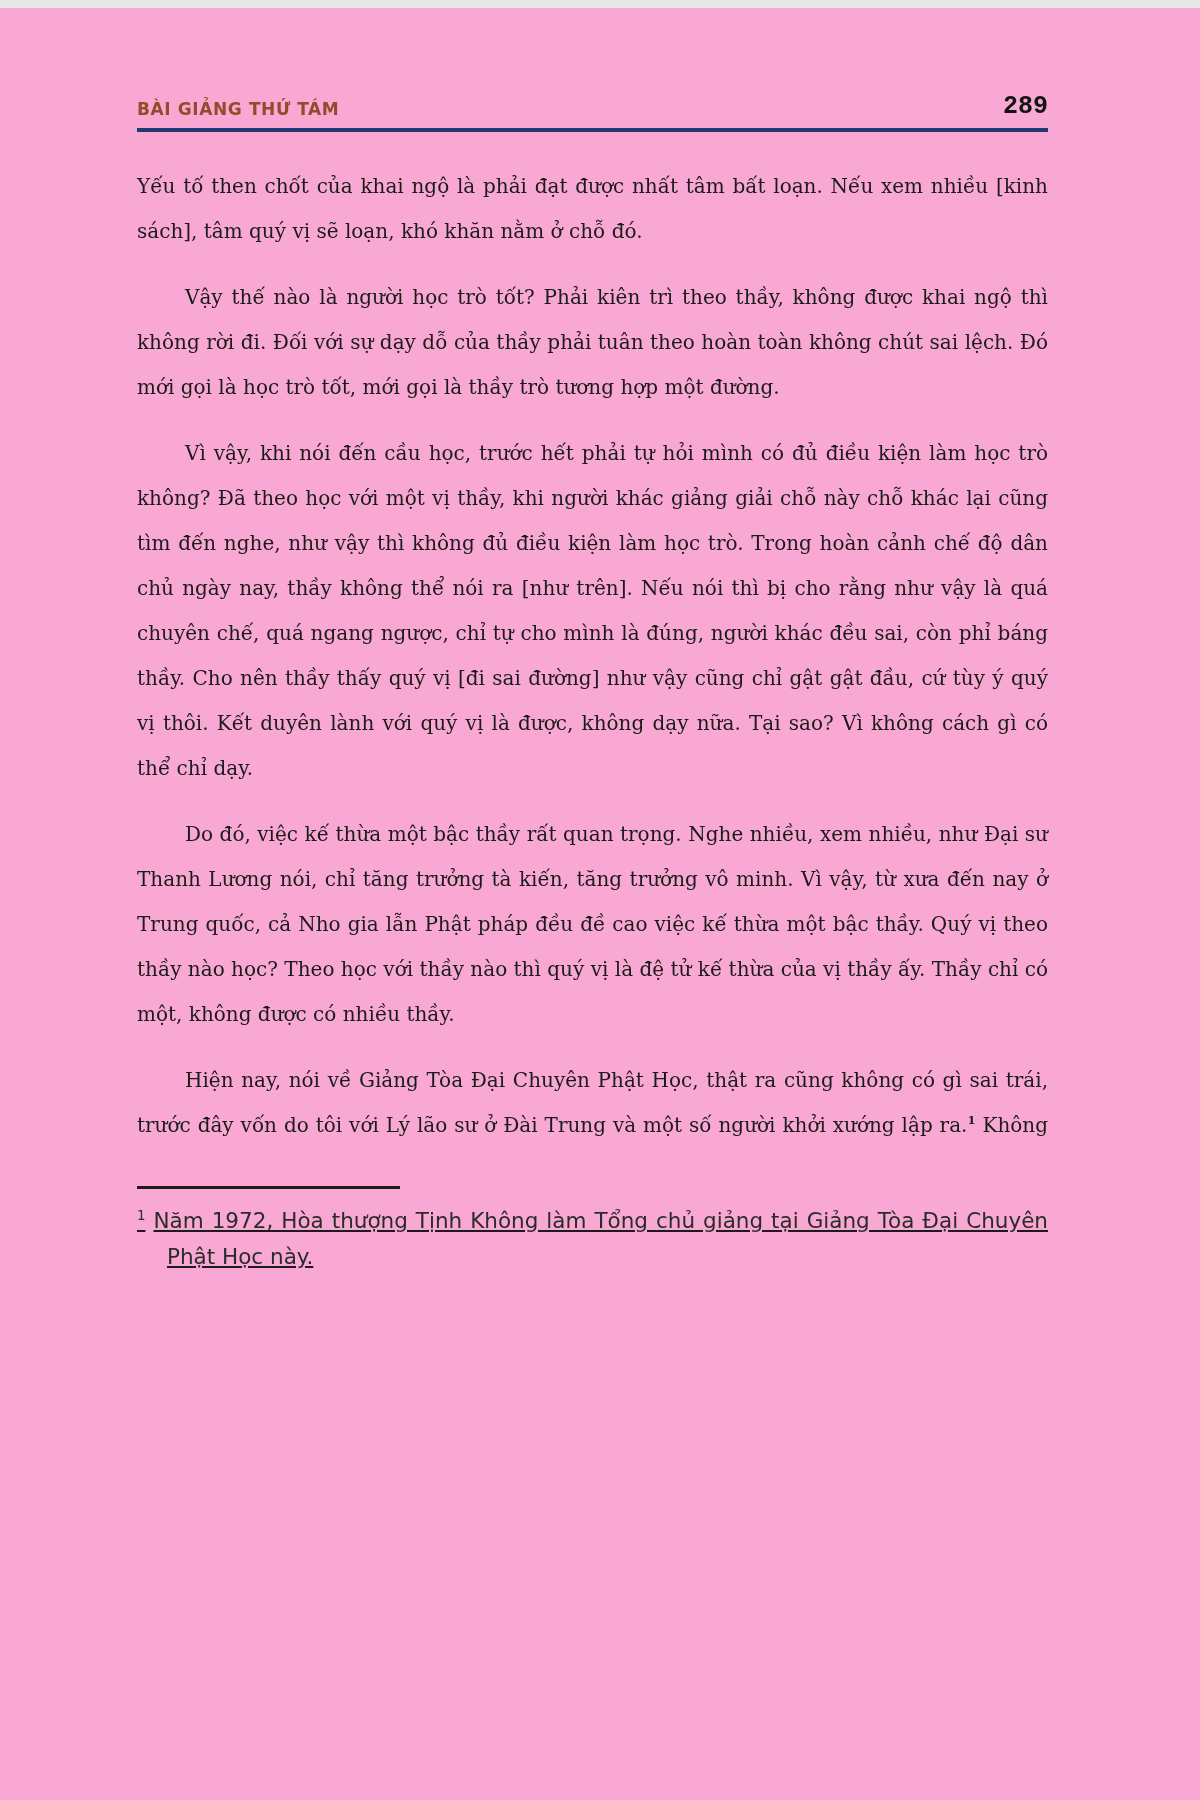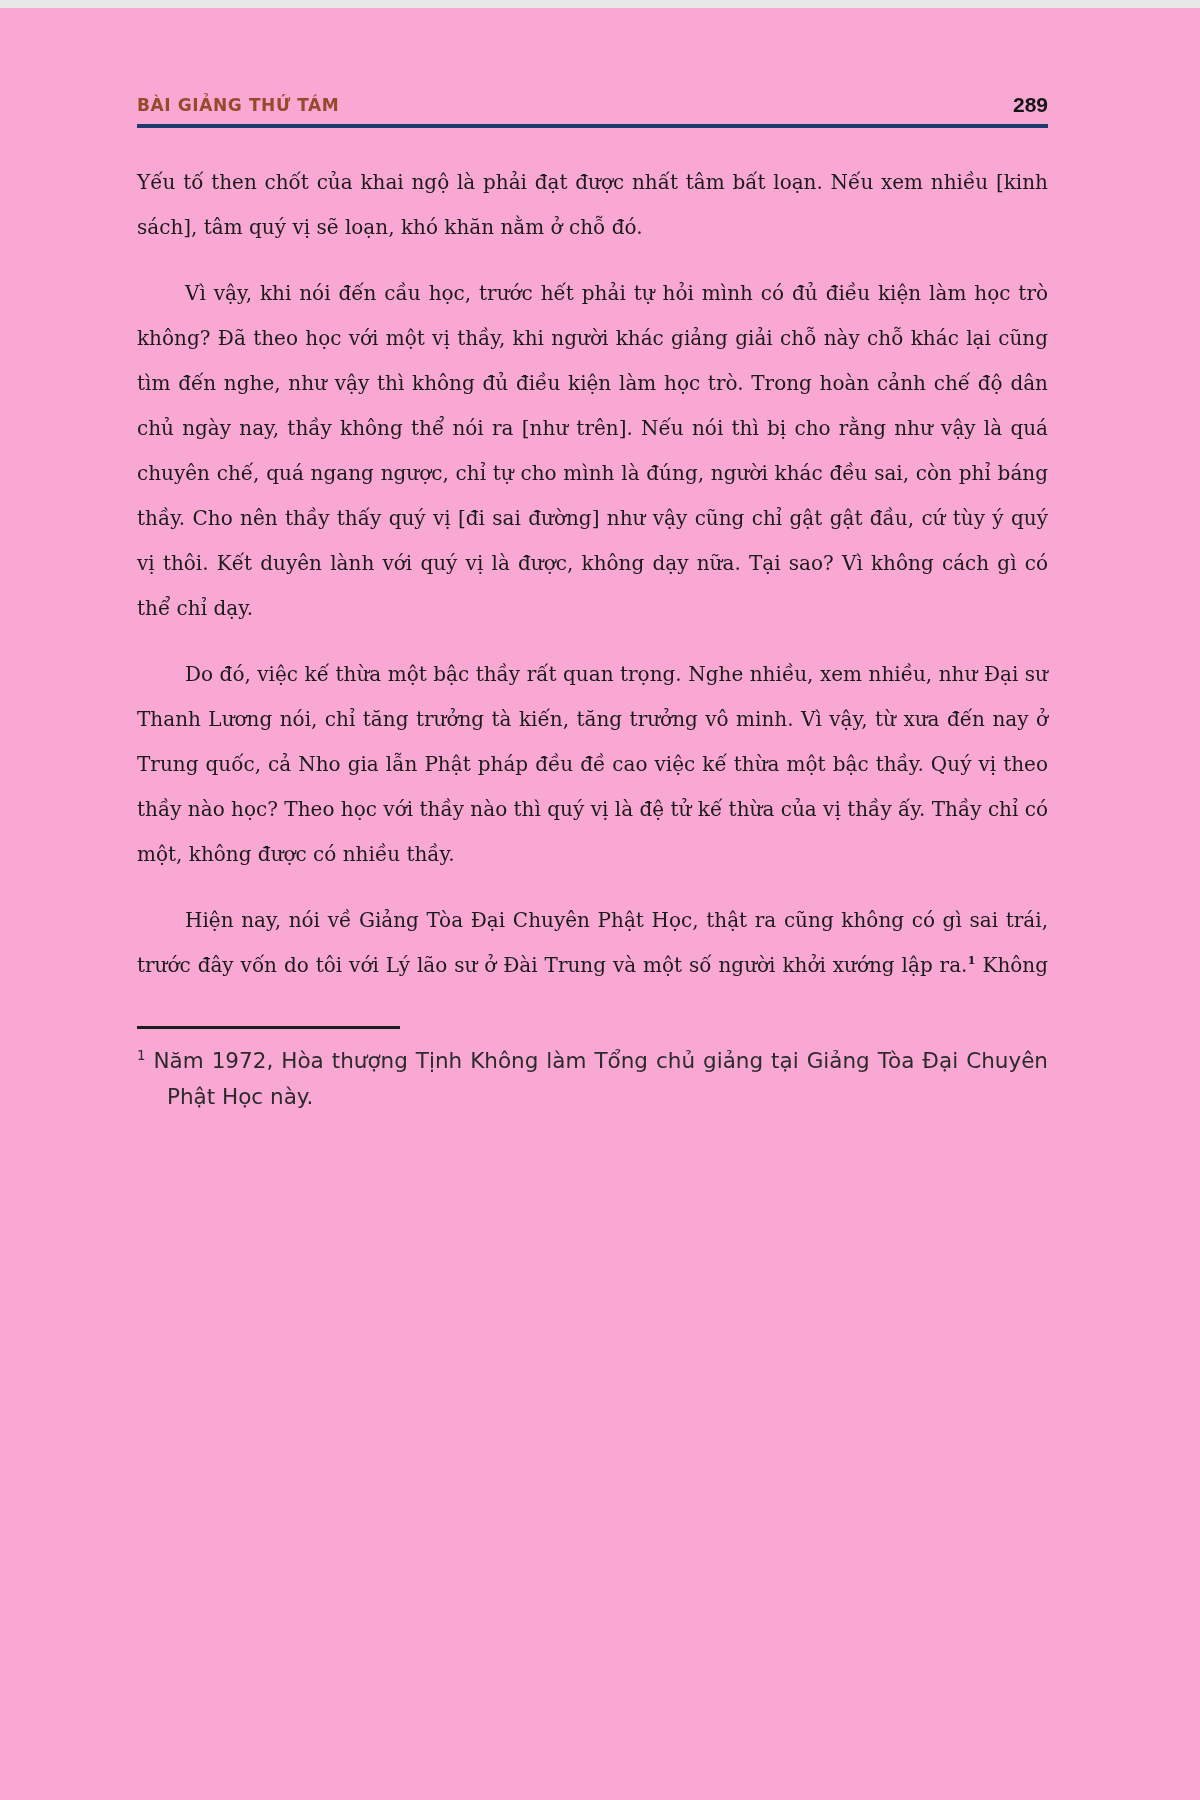--- a/index.html
+++ b/index.html
@@ -28,23 +28,23 @@
     border-bottom: 4px solid #1f3a70;
   }
   .running-head {
     font-family: "DejaVu Sans", sans-serif;
     font-weight: bold;
     font-size: 17px;
     letter-spacing: 0.6px;
     color: #96492b;
   }
   .page-number {
-    font-family: Liberation Sans, sans-serif;
+    font-family: Liberation Mono, monospace;
     font-weight: bold;
-    font-size: 21px;
+    font-size: 25px;
     color: #141414;
     line-height: 1;
   }
   
   .body-text {
     margin-top: 32px;
     font-size: 20px;
     line-height: 45px;
     text-align: justify;
   }
@@ -61,20 +61,21 @@
   }
   .fn-ref {
     font-weight: bold;
     font-size: 0.58em;
     vertical-align: super;
     line-height: 0;
   }
   
   .footnote {
     margin-top: 38px;
+    text-decoration: underline;
   }
   .footnote-rule {
     width: 263px;
     height: 3px;
     background: #1c1c1c;
     margin-bottom: 14px;
   }
   .footnote-text {
     margin: 0;
     font-family: "DejaVu Sans", sans-serif;
@@ -99,20 +100,21 @@
 
   <div class="header">
     <span class="running-head">BÀI GIẢNG THỨ TÁM</span>
     <span class="page-number">289</span>
   </div>
 
   <div class="body-text">
 
     <p class="para no-indent"><span>Yếu tố then chốt của khai ngộ là phải đạt được nhất tâm bất loạn. Nếu xem nhiều [kinh sách], tâm quý vị sẽ loạn, khó khăn nằm ở chỗ đó.</span></p>
 
+    <p class="para"><span>Vậy thế nào là người học trò tốt? Phải kiên trì theo thầy, không được khai ngộ thì không rời đi. Đối với sự dạy dỗ của thầy phải tuân theo hoàn toàn không chút sai lệch. Đó mới gọi là học trò tốt, mới gọi là thầy trò tương hợp một đường.</span></p>
 
     <p class="para"><span>Vì vậy, khi nói đến cầu học, trước hết phải tự hỏi mình có đủ điều kiện làm học trò không? Đã theo học với một vị thầy, khi người khác giảng giải chỗ này chỗ khác lại cũng tìm đến nghe, như vậy thì không đủ điều kiện làm học trò. Trong hoàn cảnh chế độ dân chủ ngày nay, thầy không thể nói ra [như trên]. Nếu nói thì bị cho rằng như vậy là quá chuyên chế, quá ngang ngược, chỉ tự cho mình là đúng, người khác đều sai, còn phỉ báng thầy. Cho nên thầy thấy quý vị [đi sai đường] như vậy cũng chỉ gật gật đầu, cứ tùy ý quý vị thôi. Kết duyên lành với quý vị là được, không dạy nữa. Tại sao? Vì không cách gì có thể chỉ dạy.</span></p>
 
     <p class="para"><span>Do đó, việc kế thừa một bậc thầy rất quan trọng. Nghe nhiều, xem nhiều, như Đại sư Thanh Lương nói, chỉ tăng trưởng tà kiến, tăng trưởng vô minh. Vì vậy, từ xưa đến nay ở Trung quốc, cả Nho gia lẫn Phật pháp đều đề cao việc kế thừa một bậc thầy. Quý vị theo thầy nào học? Theo học với thầy nào thì quý vị là đệ tử kế thừa của vị thầy ấy. Thầy chỉ có một, không được có nhiều thầy.</span></p>
 
     <p class="para continues"><span>Hiện nay, nói về Giảng Tòa Đại Chuyên Phật Học, thật ra cũng không có gì sai trái, trước đây vốn do tôi với Lý lão sư ở Đài Trung và một số người khởi xướng lập ra.</span><sup class="fn-ref">1</sup><span> Không</span></p>
 
   </div>
 
   <div class="footnote">

